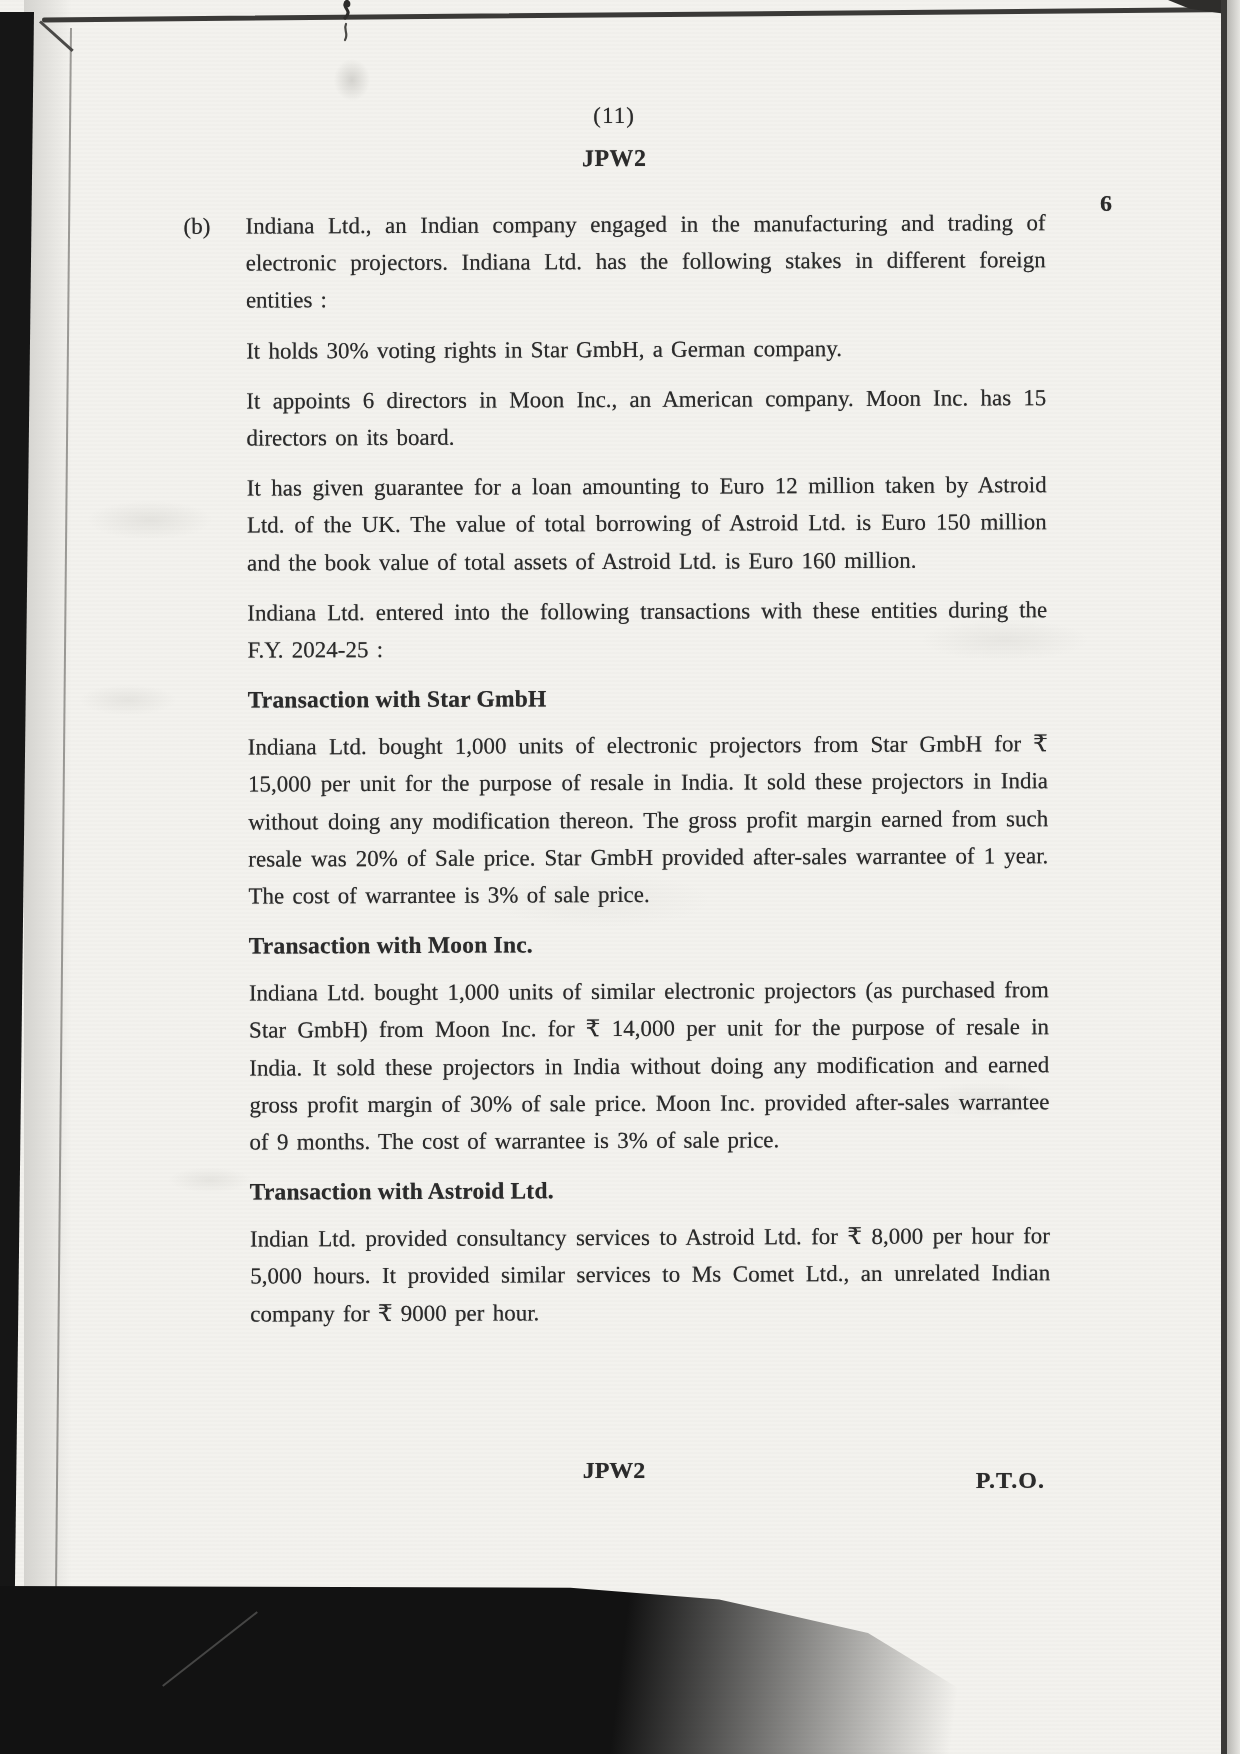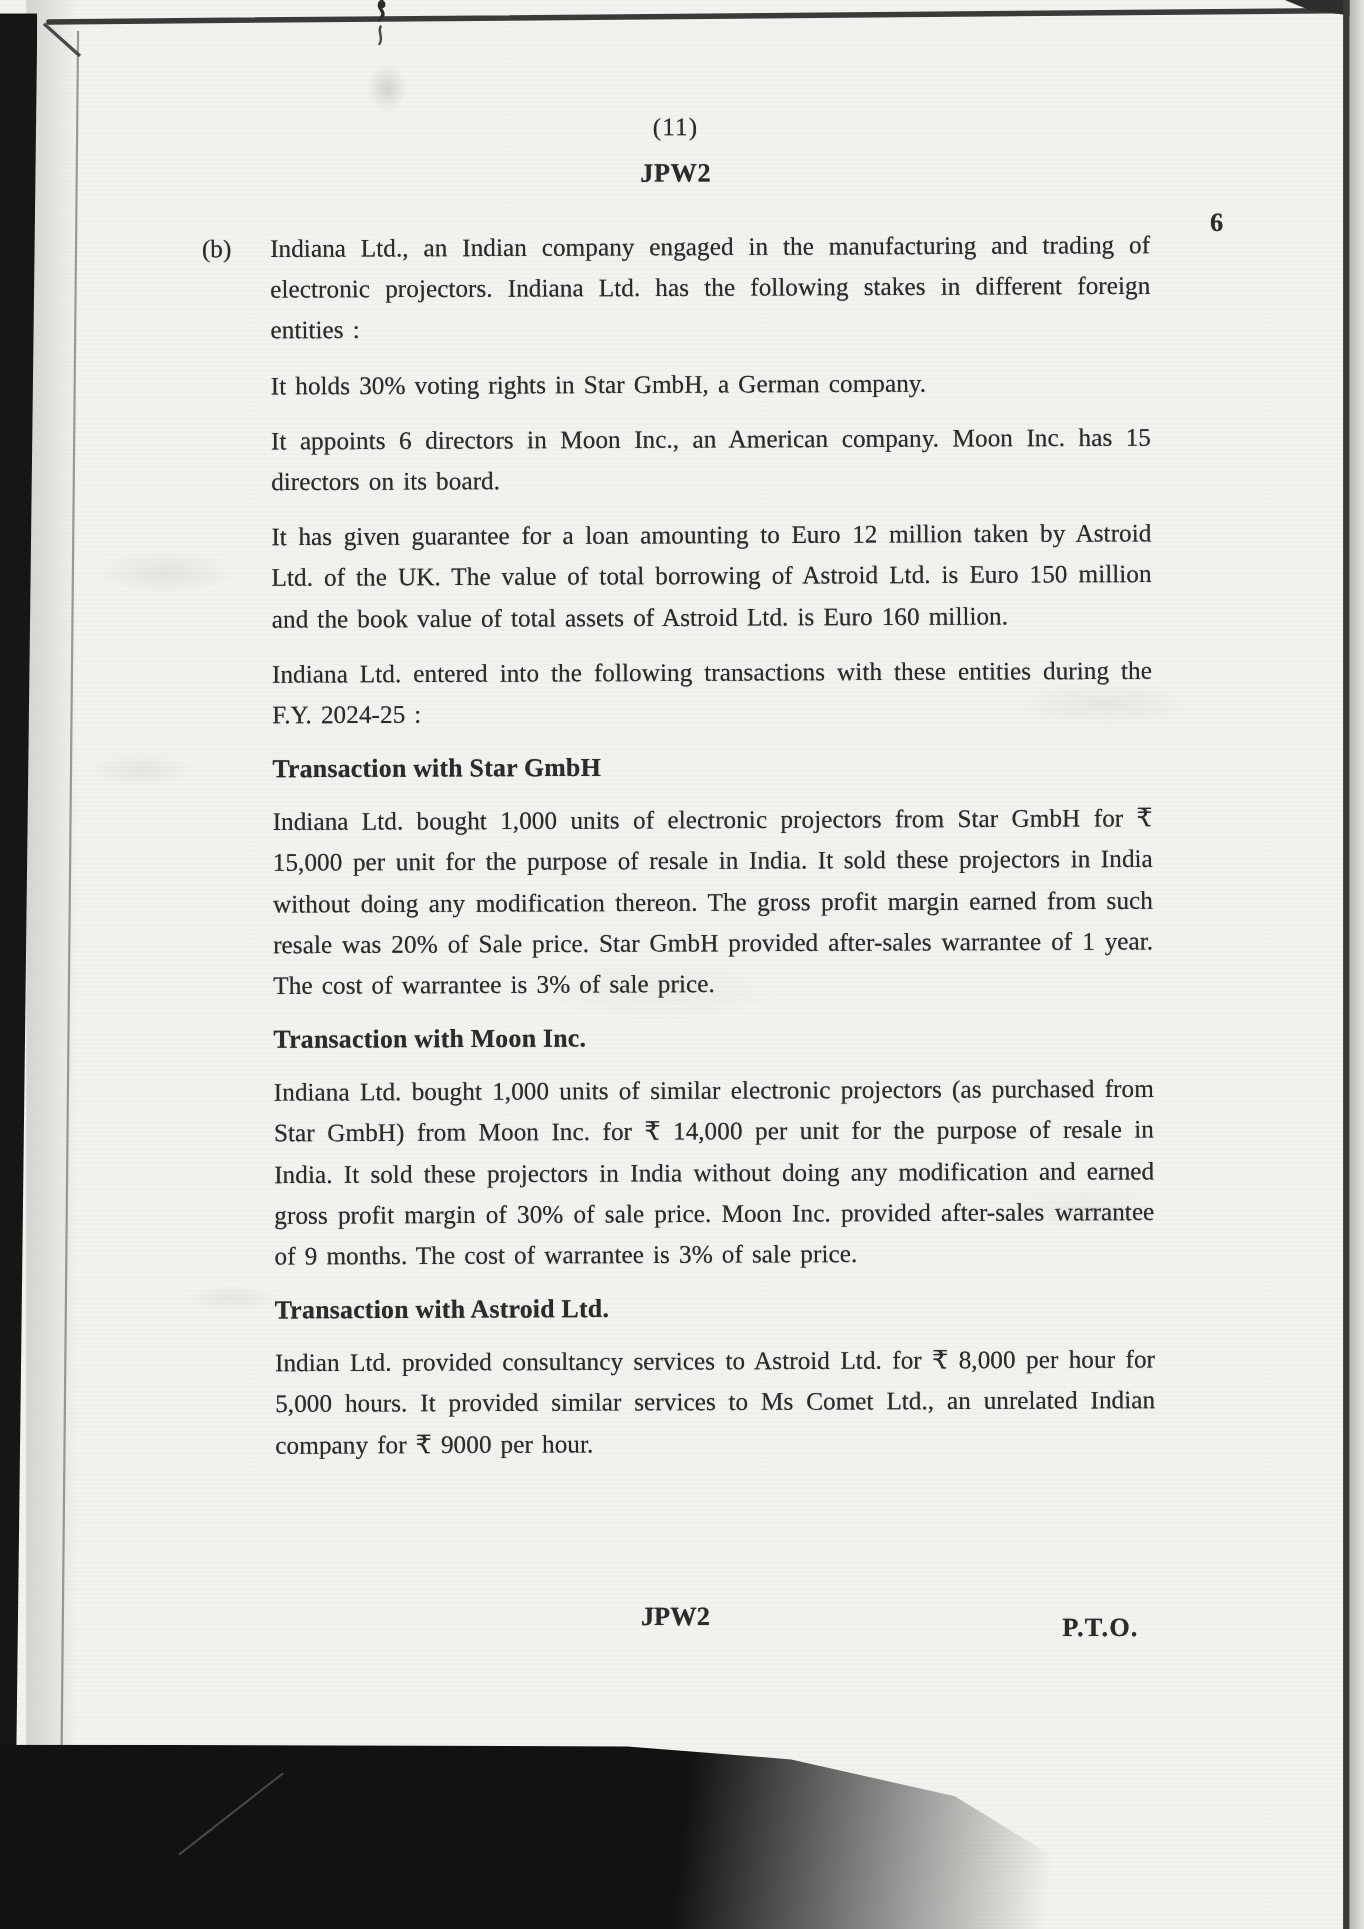--- a/index.html
+++ b/index.html
@@ -88,21 +88,21 @@
     position:absolute;left:1100px;top:190px;z-index:10;font-weight:bold;
     font-size:24px;color:#2b2b2b;font-family:"Liberation Serif","DejaVu Serif",serif;
     text-shadow:0 0 .7px rgba(45,45,45,.65);
   }
   .footer{
     position:absolute;left:183px;top:1452px;width:862px;z-index:10;
     font-weight:bold;font-size:24px;color:#2b2b2b;
     text-shadow:0 0 .7px rgba(45,45,45,.65);
   }
   .footer-code{display:block;text-align:center;line-height:37px;}
-  .footer-pto{position:absolute;right:10px;top:10px;line-height:37px;letter-spacing:1px;}
+  .footer-pto{position:absolute;right:0;top:10px;line-height:37px;letter-spacing:1px;}
 </style>
 </head>
 <body>
 
 <div class="scan-root">
 
   <div class="grime"></div>
   <div class="left-gutter"></div>
   <div class="left-black-bar"></div>
   <div class="fold-line"></div>

